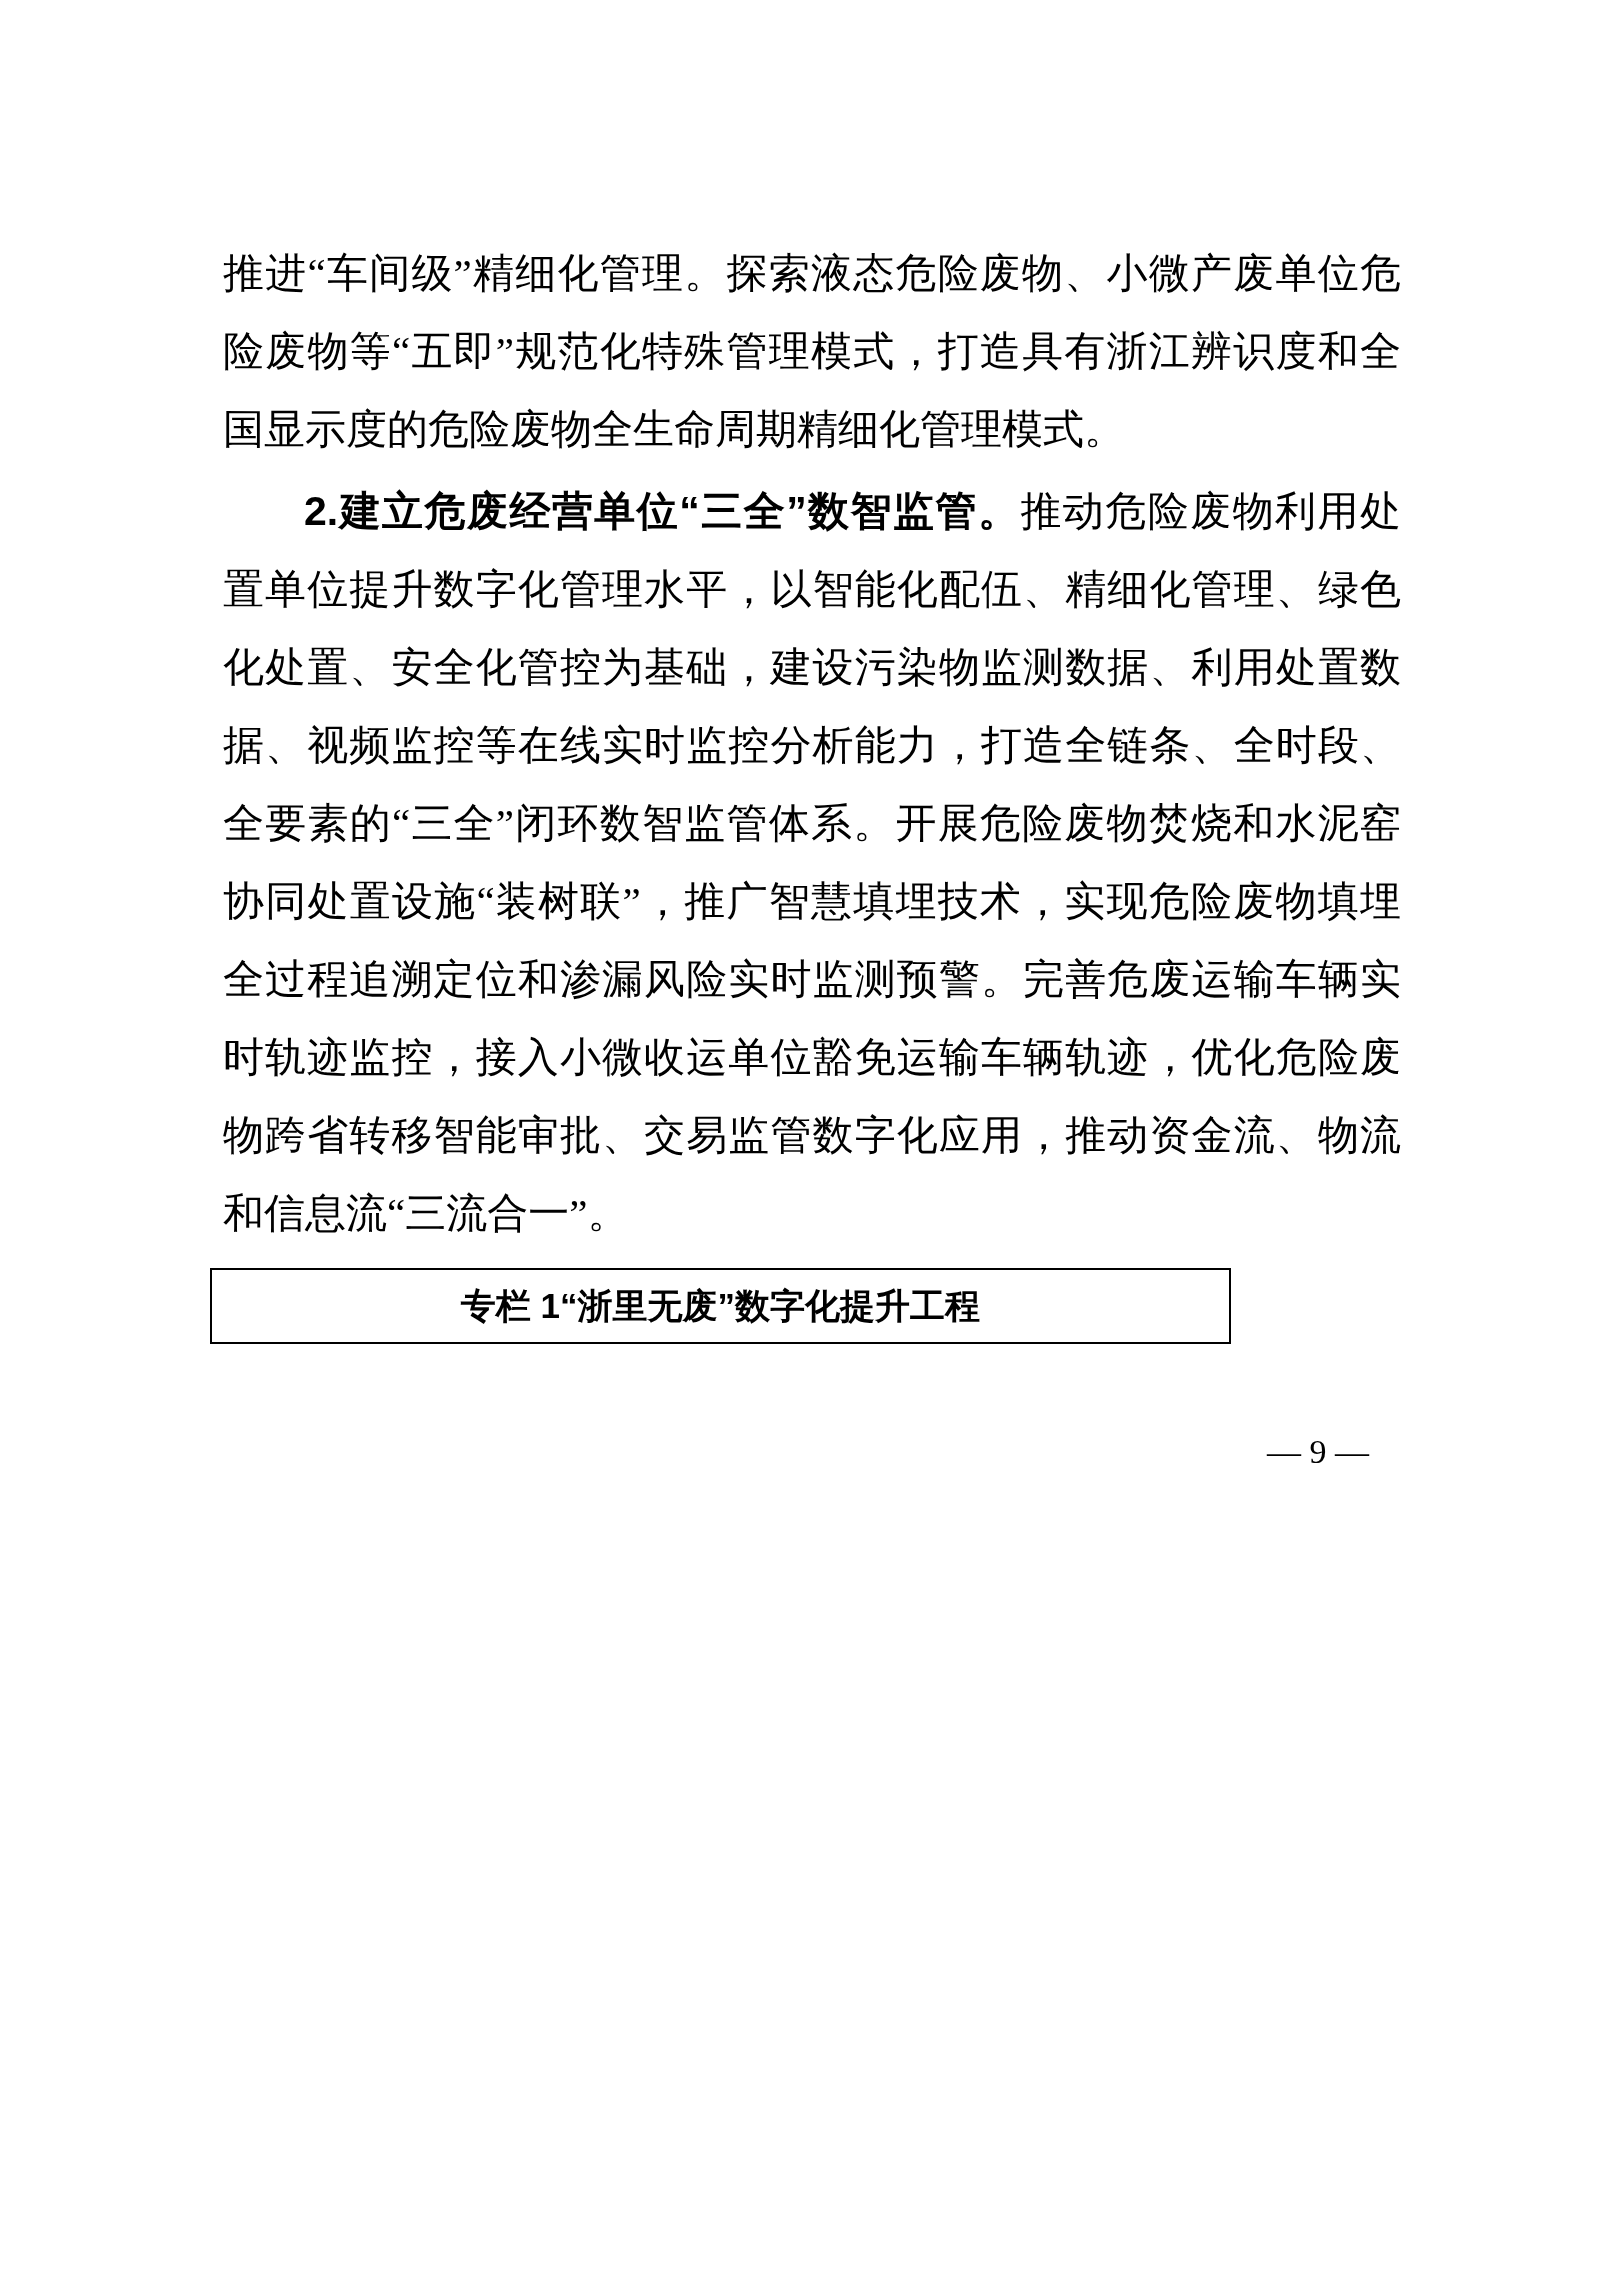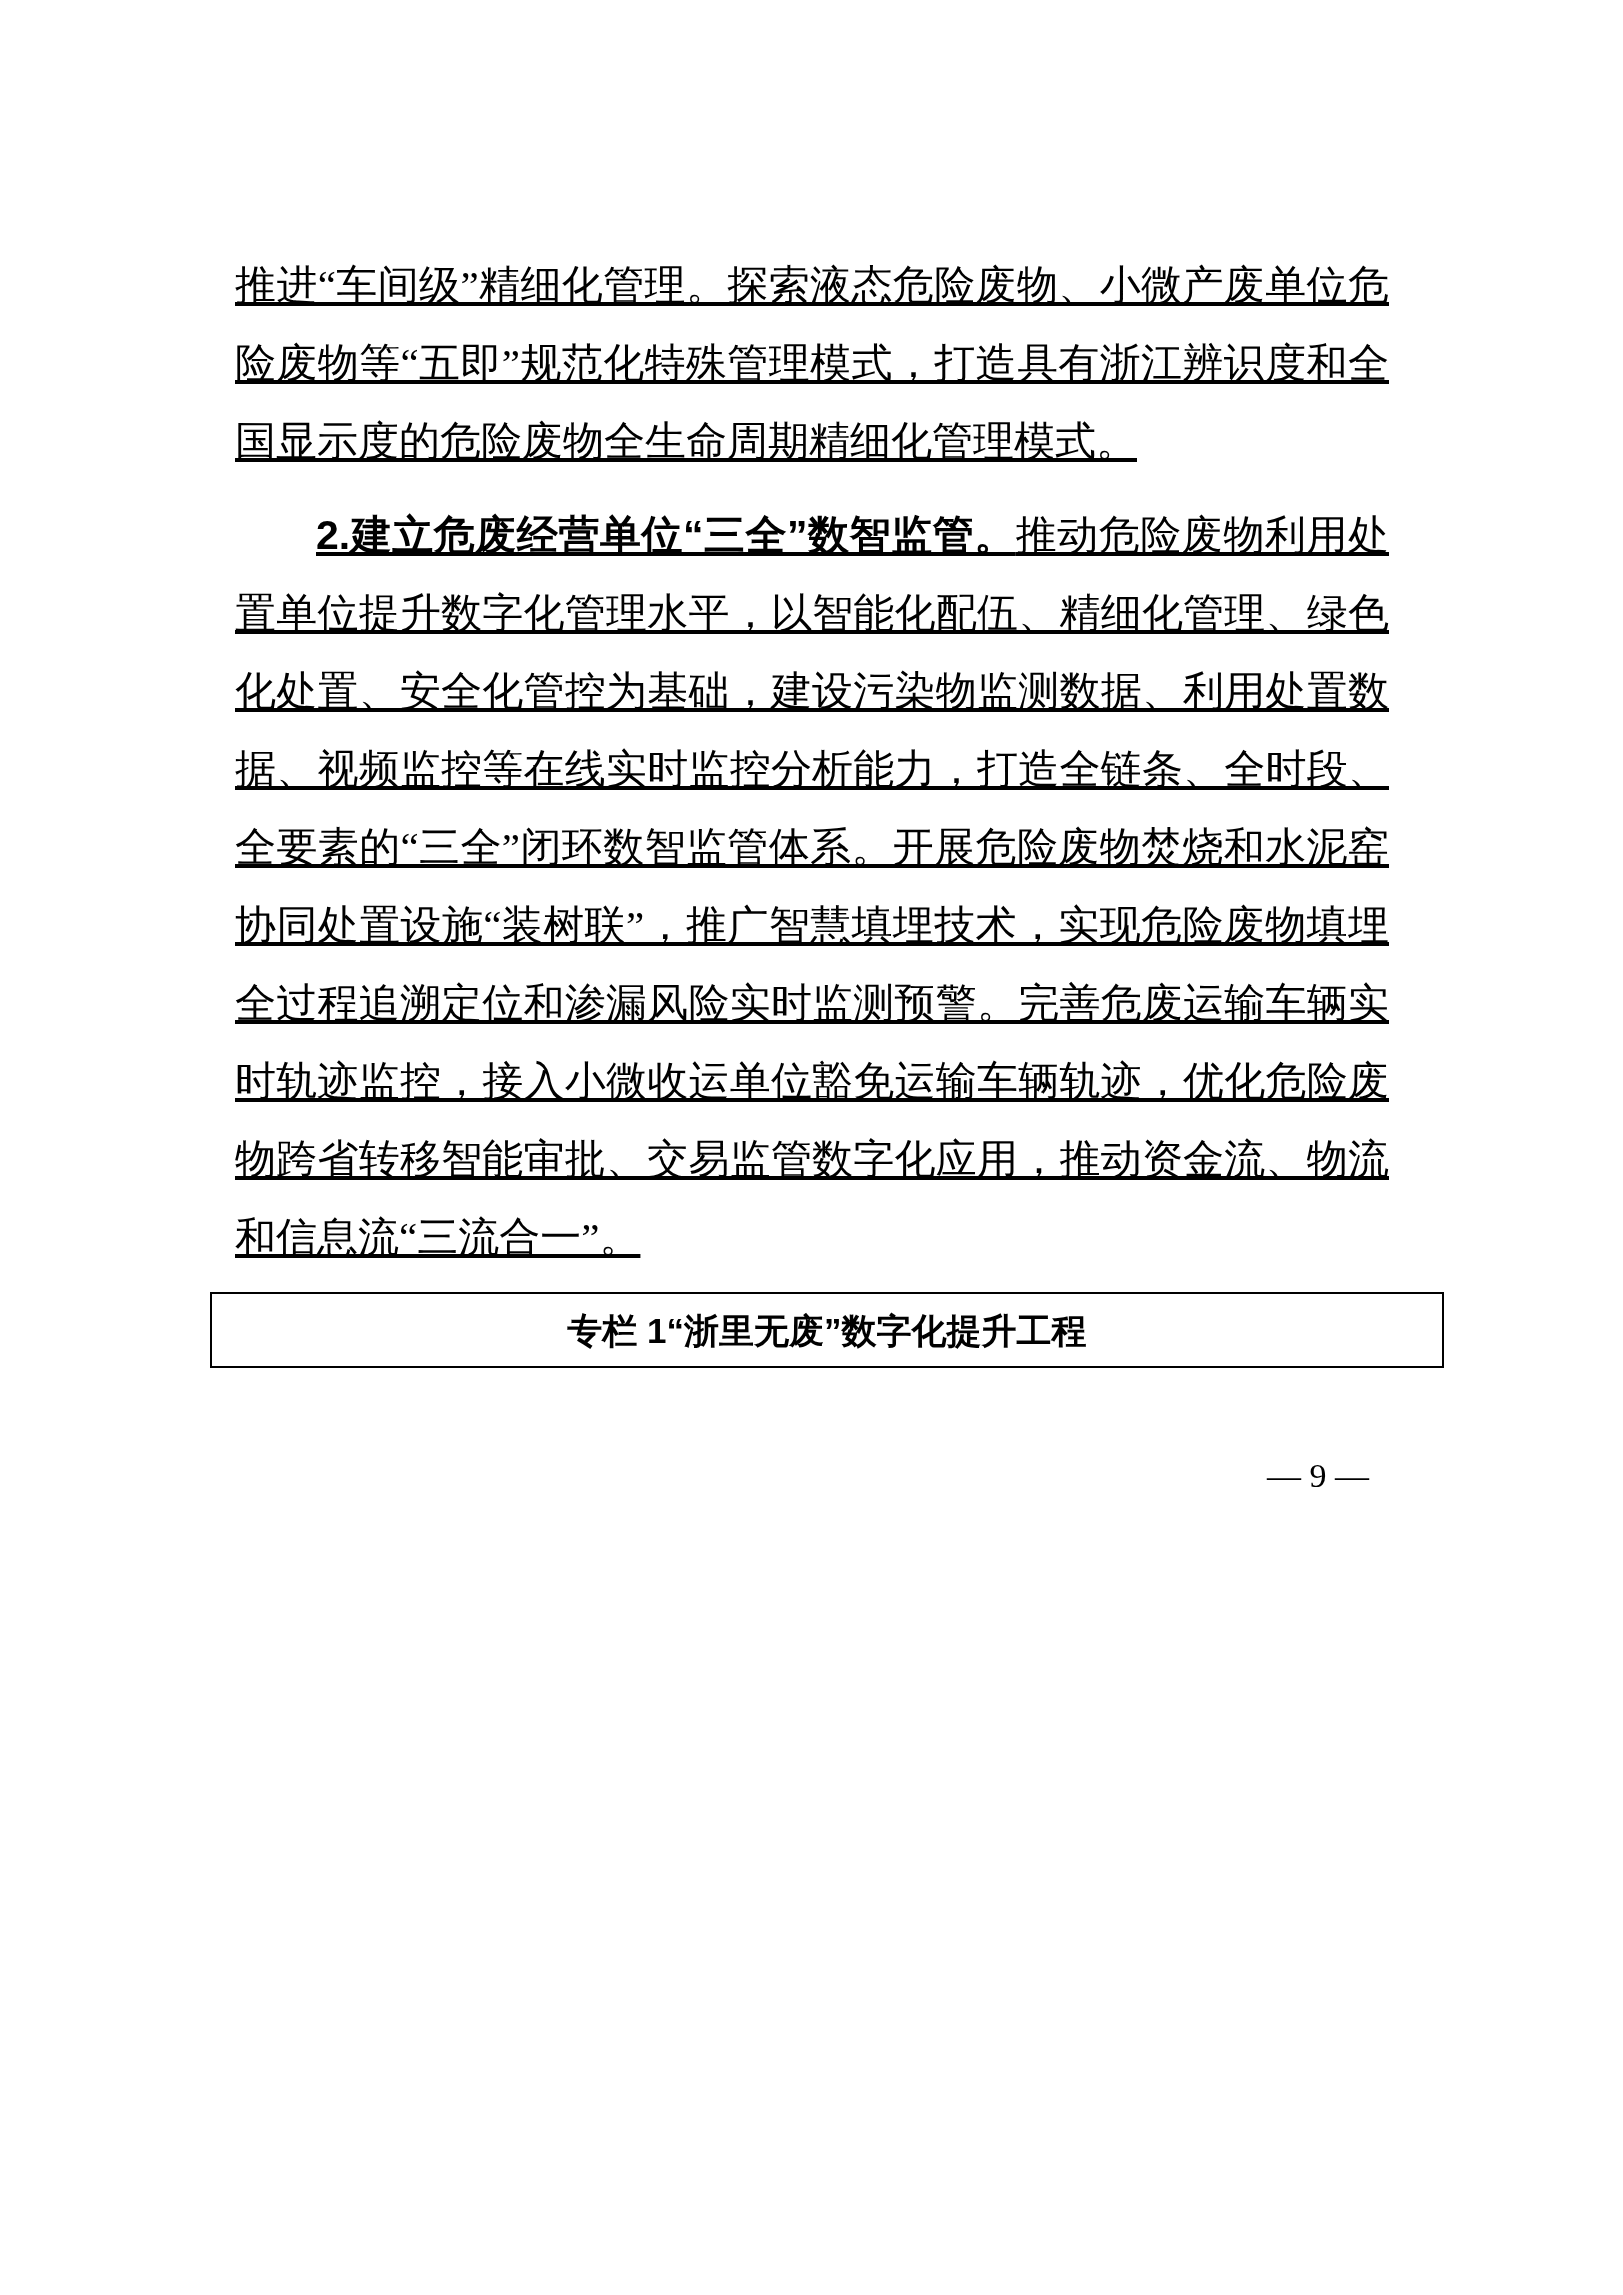--- a/index.html
+++ b/index.html
@@ -20,36 +20,35 @@
     position: absolute;
     left: 219px;
     top: 230px;
     width: 1186px;
     font-size: 41px;
     line-height: 78px;
     text-align: justify;
     text-justify: inter-character;
   }
   .content p {
-    margin: 16px;
+    margin: 4px;
     padding: 0;
-    text-decoration: underline;
   }
   p.indent {
     text-indent: 81px;
   }
   .lead {
     font-family: "Liberation Sans", "DejaVu Sans", sans-serif;
     font-weight: bold;
   }
   .callout {
     box-sizing: border-box;
     margin-top: 15.7px;
     margin-left: -9.2px;
-    width: 1234px;
+    width: 1021px;
     height: 76px;
     border: 2.6px solid #000000;
     display: flex;
     align-items: center;
     justify-content: center;
     text-indent: 0;
   }
   .callout-title {
     font-family: "Liberation Sans", "DejaVu Sans", sans-serif;
     font-weight: bold;

